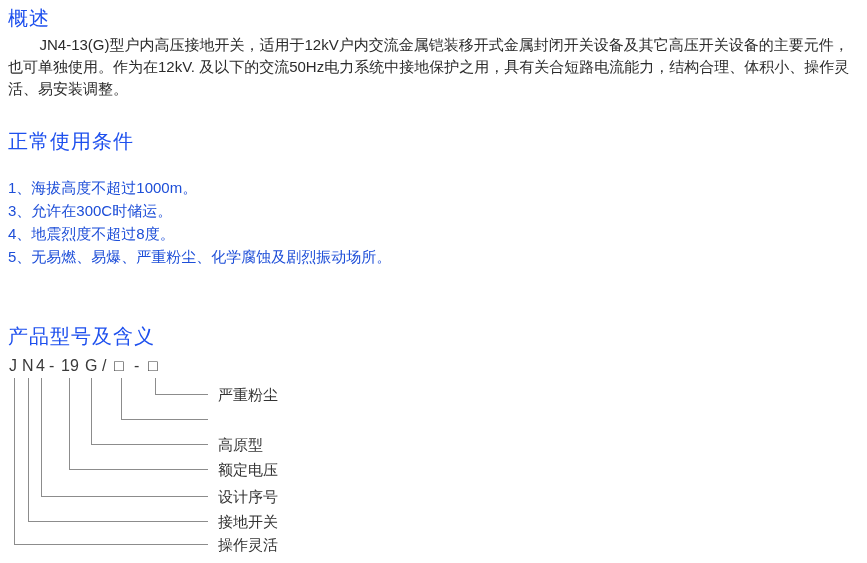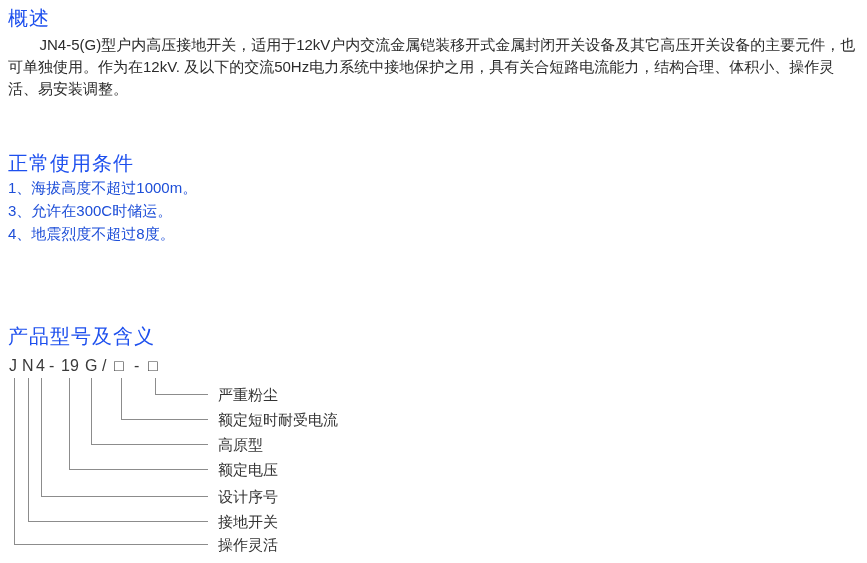--- a/index.html
+++ b/index.html
@@ -14,21 +14,21 @@
   .heading {
     position: absolute;
     left: 8px;
     color: #1e50ee;
     font-size: 20px;
     font-weight: 500;
     letter-spacing: 1px;
     white-space: nowrap;
   }
   .h-overview { top: 5px; }
-  .h-conditions { top: 150px; }
+  .h-conditions { top: 128px; }
   .h-model { top: 323px; }
   .para {
     position: absolute;
     left: 8px;
     top: 34px;
     width: 853px;
     font-size: 15px;
     line-height: 22px;
     text-indent: 2.1em;
     color: #2b2b2b;
@@ -75,28 +75,29 @@
     white-space: nowrap;
   }
 </style>
 </head>
 <body>
 
 <div class="page">
 
   <h2 class="heading h-overview">概述</h2>
 
-  <p class="para">JN4-5(G)型户内高压接地开关，适用于12kV户内交流金属铠装移开式金属封闭开关设备及其它高压开关设备的主要元件，也可单独使用。作为在12kV. 及以下的交流50Hz电力系统中接地保护之用，具有关合短路电流能力，结构合理、体积小、操作灵活、易安装调整。</p>
+  <p class="para">JN4-13(G)型户内高压接地开关，适用于12kV户内交流金属铠装移开式金属封闭开关设备及其它高压开关设备的主要元件，也可单独使用。作为在12kV. 及以下的交流50Hz电力系统中接地保护之用，具有关合短路电流能力，结构合理、体积小、操作灵活、易安装调整。</p>
 
   <h2 class="heading h-conditions">正常使用条件</h2>
 
   <ul class="cond-list">
     <li>1、海拔高度不超过1000m。</li>
     <li>3、允许在300C时储运。</li>
     <li>4、地震烈度不超过8度。</li>
+    <li>5、无易燃、易爆、严重粉尘、化学腐蚀及剧烈振动场所。</li>
   </ul>
 
   <h2 class="heading h-model">产品型号及含义</h2>
 
   <div class="diagram">
 
     <span class="mc" style="left:9px">J</span>
     <span class="mc" style="left:22px">N</span>
     <span class="mc" style="left:36px">4</span>
     <span class="mc" style="left:49px">-</span>
@@ -109,21 +110,20 @@
 
     <div class="branch" style="left:155px; width:53px;  height:17px"></div>
     <div class="branch" style="left:121px; width:87px;  height:42px"></div>
     <div class="branch" style="left:91px;  width:117px; height:67px"></div>
     <div class="branch" style="left:69px;  width:139px; height:92px"></div>
     <div class="branch" style="left:41px;  width:167px; height:119px"></div>
     <div class="branch" style="left:28px;  width:180px; height:144px"></div>
     <div class="branch" style="left:14px;  width:194px; height:167px"></div>
 
     <span class="lbl" style="top:30px">严重粉尘</span>
-    <span class="lbl" style="top:55px">额定短时耐受电流</span>
     <span class="lbl" style="top:80px">高原型</span>
     <span class="lbl" style="top:105px">额定电压</span>
     <span class="lbl" style="top:132px">设计序号</span>
     <span class="lbl" style="top:157px">接地开关</span>
     <span class="lbl" style="top:180px">操作灵活</span>
 
   </div>
 
 </div>
 

